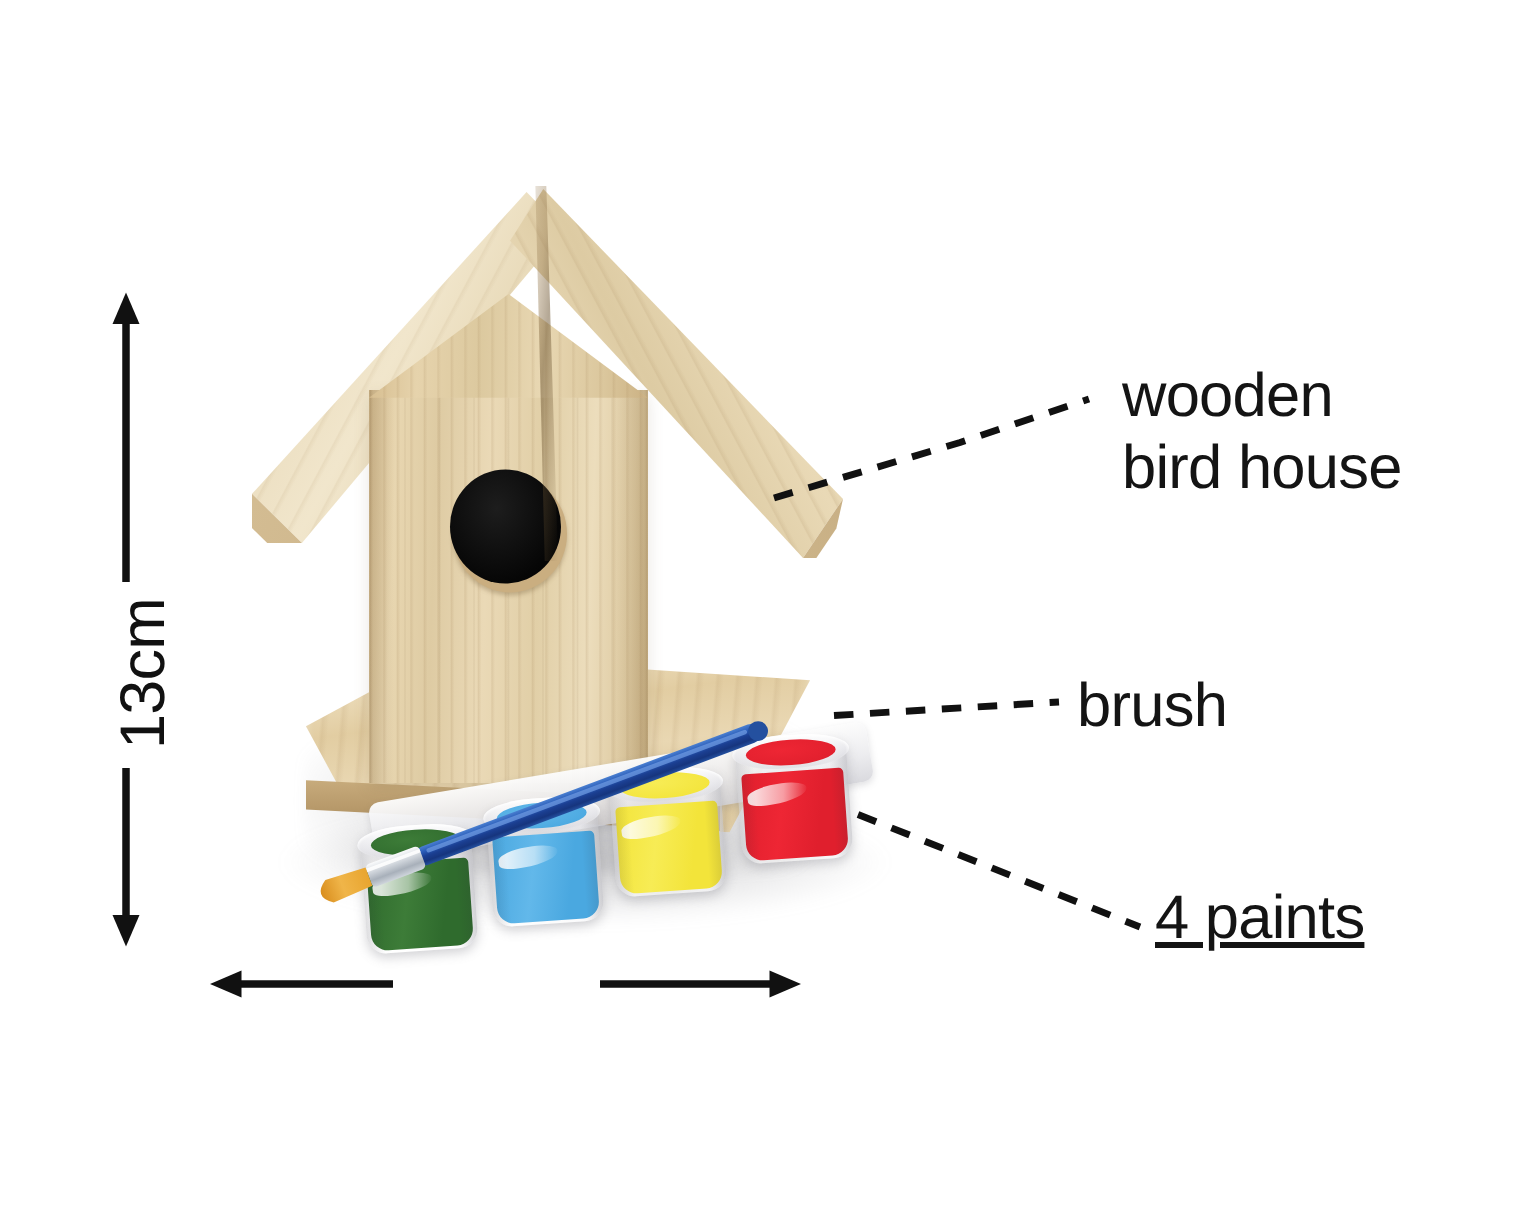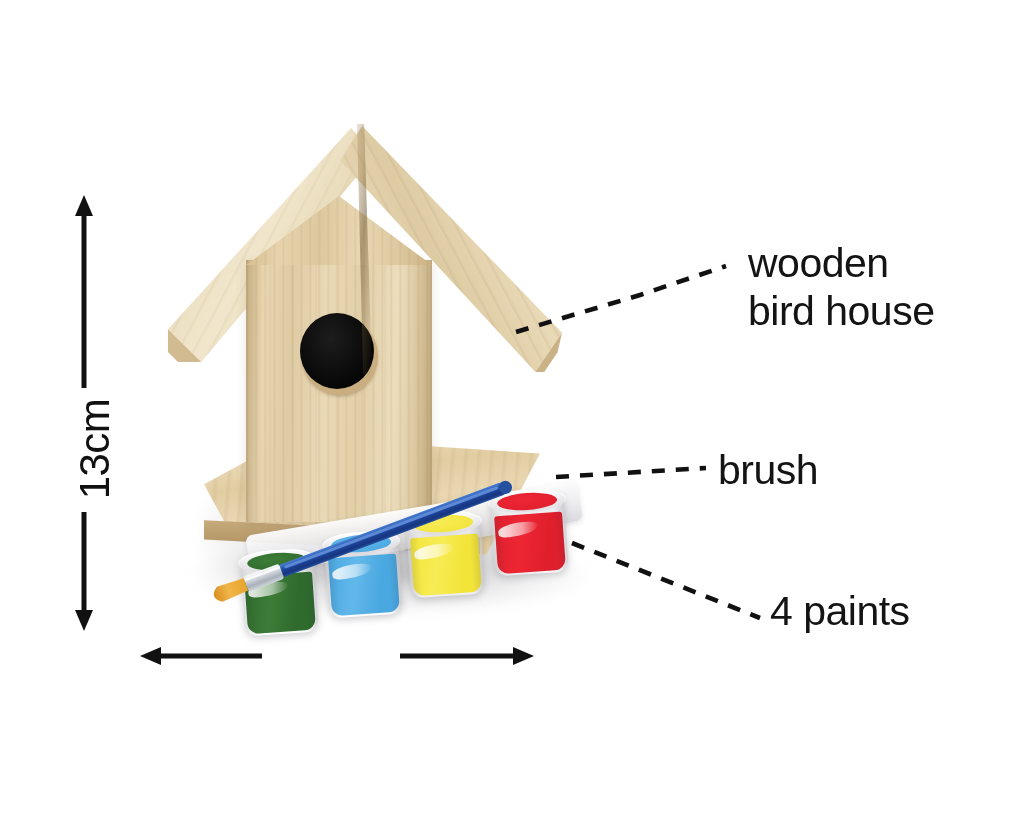--- a/index.html
+++ b/index.html
@@ -37,20 +37,21 @@
   }
   #label-brush {
     left: 718px;
     top: 447px;
     font-size: 41px;
   }
   #label-paints {
     left: 770px;
     top: 588px;
     font-size: 41px;
+    text-decoration: underline;
   }
 
   
   .dim-text {
     position: absolute;
     color: #111111;
     font-family: "Liberation Sans", sans-serif;
     font-weight: 400;
     font-size: 42px;
     letter-spacing: -0.5px;

